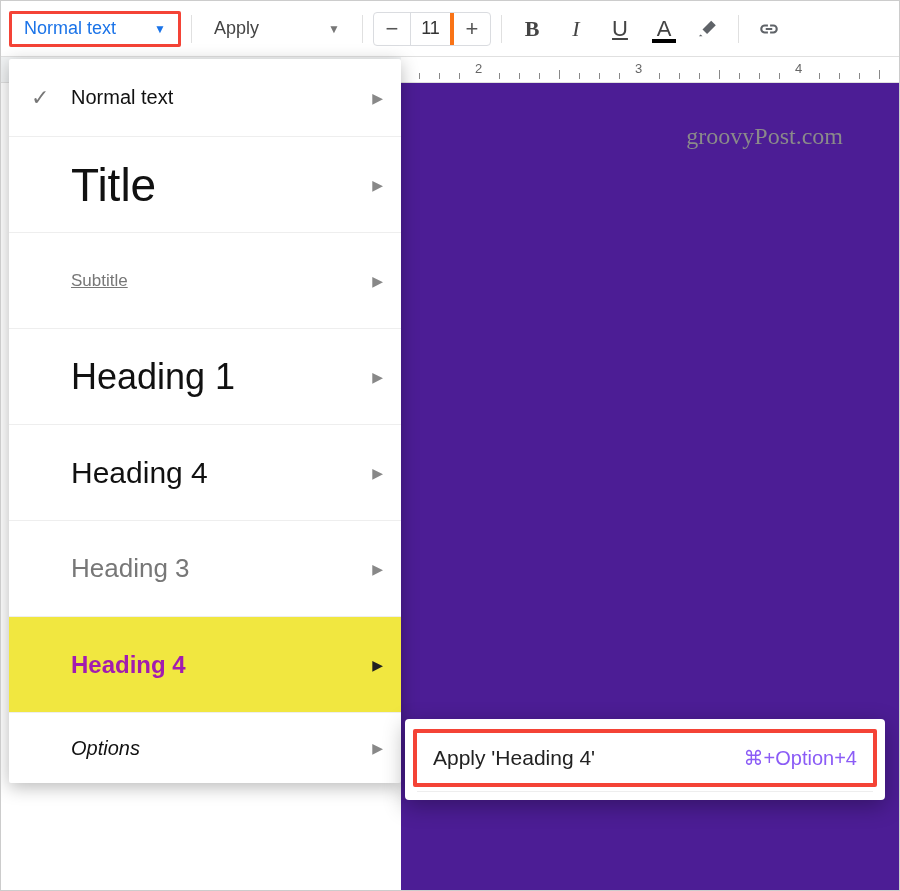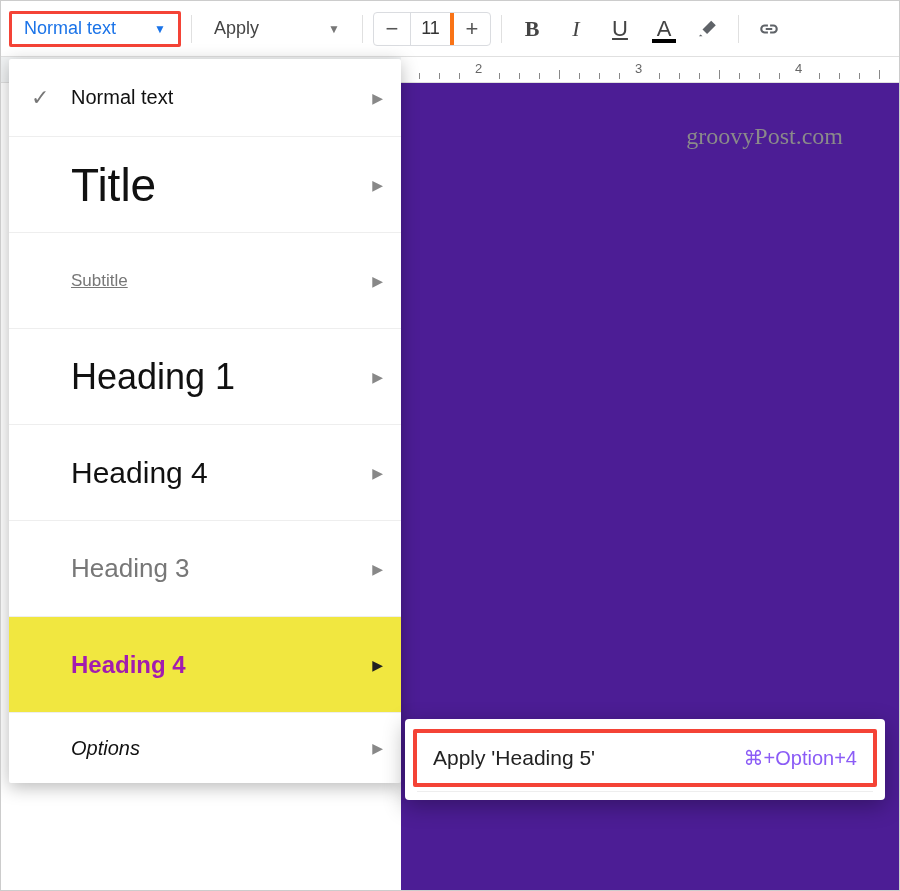--- a/index.html
+++ b/index.html
@@ -346,17 +346,17 @@
     </div>
     <div class="item last">
       <div class="check"></div>
       <div class="label lbl-opt">Options</div>
       <div class="arrow">▶</div>
     </div>
   </div>
 
 <div class="submenu">
   <div class="sitem boxed">
-    <span>Apply 'Heading 5'</span>
+    <span>Apply 'Heading 4'</span>
     <span class="sc">⌘+Option+4</span>
   </div>
   <hr>
 </div>
 
 </body></html>

